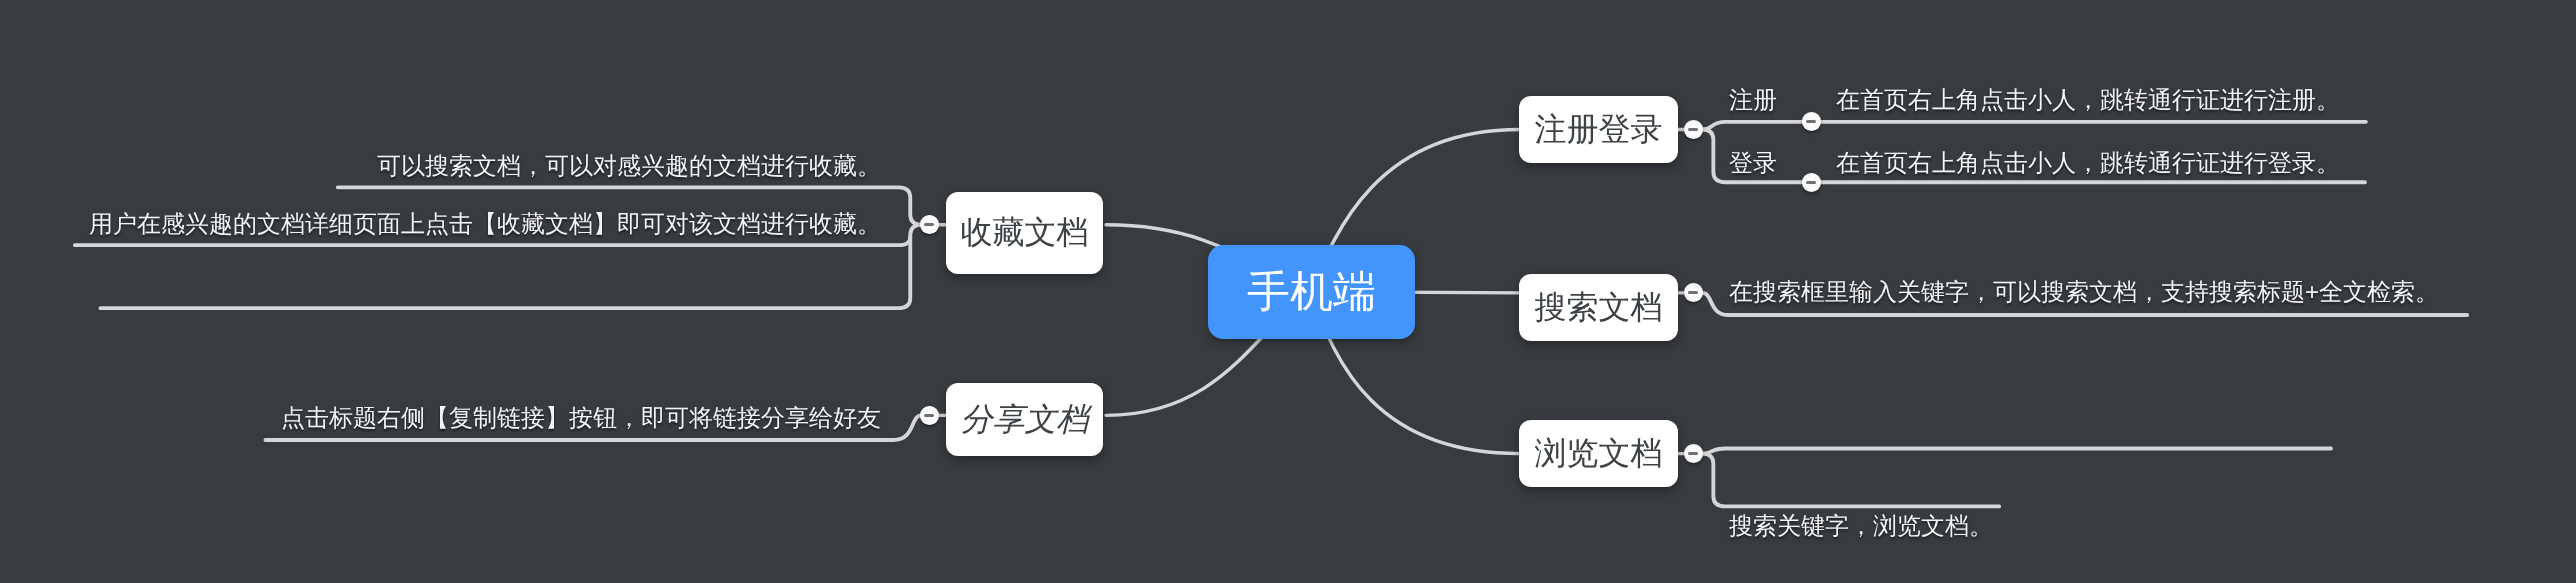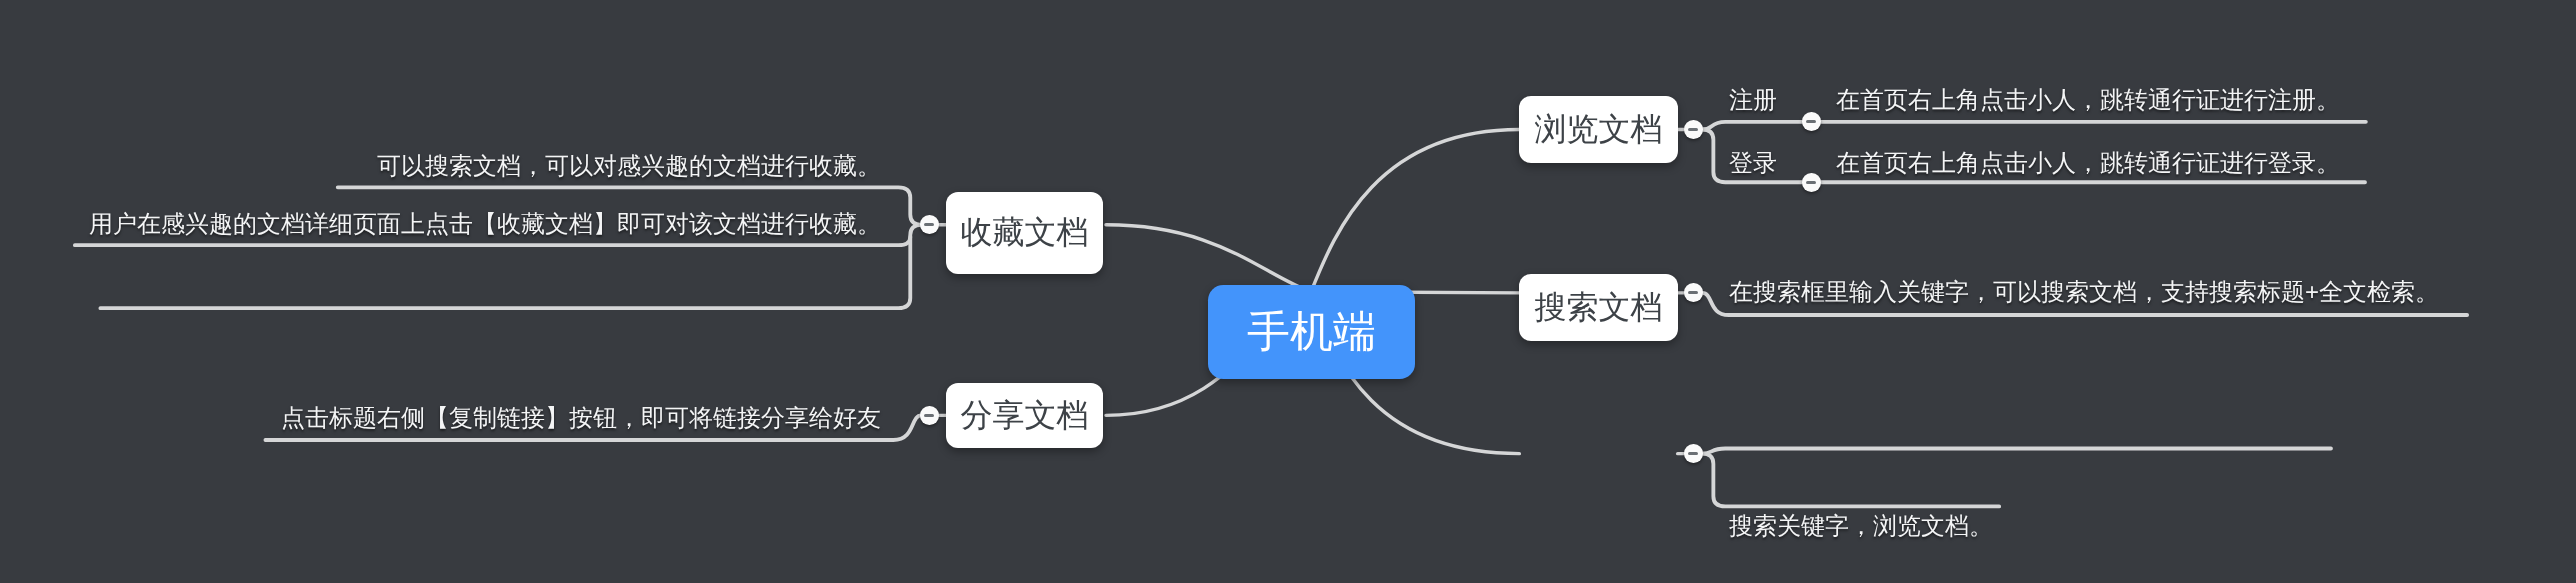--- a/index.html
+++ b/index.html
@@ -19,27 +19,27 @@
   .links .curve{stroke-width:4px;}
   .links .branchline{stroke-width:4.5px;}
   .node{
     position:absolute;background:var(--node-bg);color:var(--node-text);
     border-radius:12px;display:flex;align-items:center;justify-content:center;
     font-size:32px;box-shadow:0 3.4px 8.5px rgba(0,0,0,.32);white-space:nowrap;
   }
   #node-center{
     left:1208px;top:245px;width:207px;height:94px;
     background:var(--center-bg);color:var(--center-text);
-    font-size:43px;border-radius:15.3px;margin-top:40px;
+    font-size:43px;border-radius:15.3px;
   }
   #node-reg{left:1519px;top:96px;width:159px;height:67px;}
   #node-search{left:1519px;top:274px;width:159px;height:67px;}
   #node-browse{left:1519px;top:420px;width:159px;height:67px;}
   #node-fav{left:946px;top:192px;width:157px;height:82px;}
-  #node-share{left:946px;top:383px;width:157px;height:65px;}
+  #node-share{left:946px;top:383px;width:157px;height:73px;font-style:italic;}
   .child-text{
     position:absolute;font-size:24px;line-height:27px;color:var(--child-text);
     white-space:nowrap;text-shadow:0 1.7px 2.6px rgba(0,0,0,.55);
   }
   .r{text-align:right;}
   #t-reg-label   {left:1729px;top:86px;}
   #t-reg-desc    {left:1836px;top:86px;}
   #t-login-label {left:1729px;top:149px;}
   #t-login-desc  {left:1836px;top:149px;}
   #t-search-desc {left:1729px;top:278px;}
@@ -113,22 +113,23 @@
       <span class="minus"></span>
     </div>
   <div class="dot" id="dot-reg-sub1">
       <span class="minus"></span>
     </div>
   <div class="dot" id="dot-reg-sub2">
       <span class="minus"></span>
     </div>
 
   <div class="node" id="node-center">手机端</div>
-  <div class="node" id="node-reg">浏览文档</div>
+  <div class="node" id="node-reg">注册登录</div>
   <div class="node" id="node-search">搜索文档</div>
+  <div class="node" id="node-browse">浏览文档</div>
   <div class="node" id="node-fav">收藏文档</div>
   <div class="node" id="node-share">分享文档</div>
 
   <div class="child-text" id="t-reg-label">注册</div>
   <div class="child-text" id="t-reg-desc">在首页右上角点击小人，跳转通行证进行注册。</div>
   <div class="child-text" id="t-login-label">登录</div>
   <div class="child-text" id="t-login-desc">在首页右上角点击小人，跳转通行证进行登录。</div>
   <div class="child-text" id="t-search-desc">在搜索框里输入关键字，可以搜索文档，支持搜索标题+全文检索。</div>
   <div class="child-text" id="t-browse-desc2">搜索关键字，浏览文档。</div>
 

